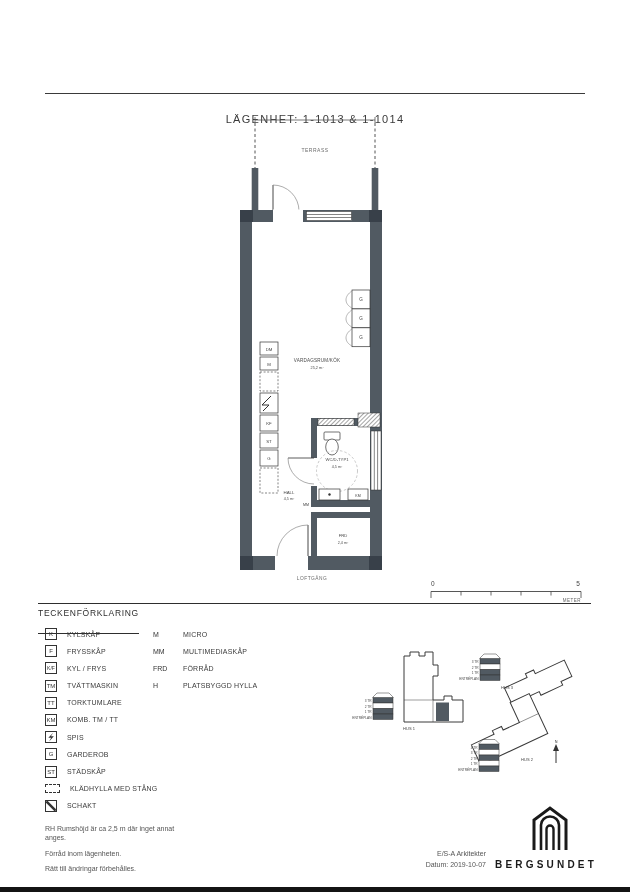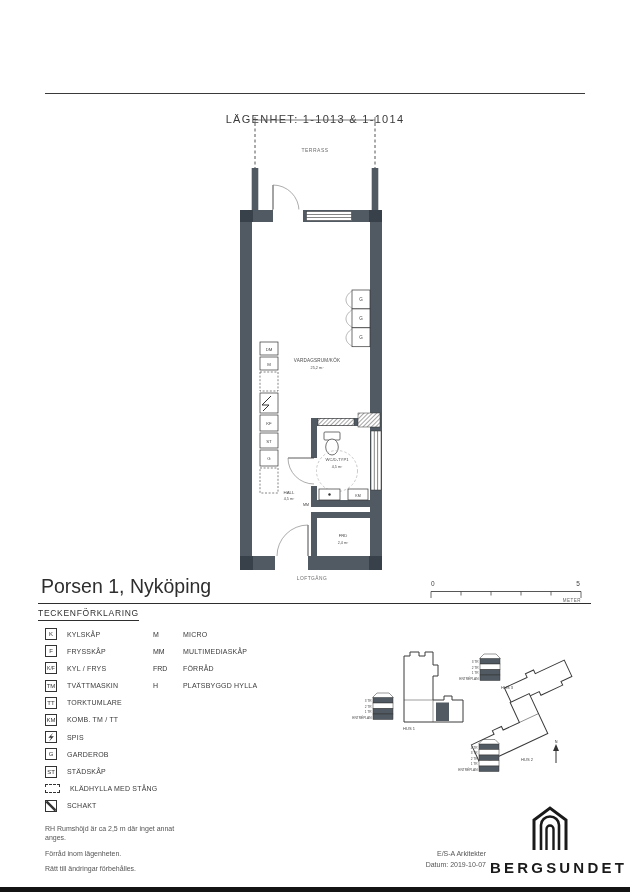--- a/index.html
+++ b/index.html
@@ -9,37 +9,37 @@
   .abs{position:absolute;}
   
   .title{top:48px;left:0;width:100%;text-align:center;font-size:30px;font-weight:400;color:#3a3a3a;letter-spacing:.5px;}
   .title sup{font-size:15px;}
   .title-rule{top:93px;left:45px;width:540px;border-top:1.3px solid #3a3a3a;height:0;}
   .subtitle{top:98px;left:0;width:100%;text-align:center;font-size:11px;letter-spacing:1.3px;color:#3a3a3a;margin-top:15px;}
   
   .project-title{top:575px;left:41px;font-size:19.5px;color:#2e2e2e;}
   .full-rule{top:603px;left:38px;width:553px;border-top:1.2px solid #2e2e2e;height:0;}
   .legend-heading{top:608px;left:38px;font-size:8.5px;letter-spacing:.7px;color:#2e2e2e;
-                  border-bottom:1px solid #2e2e2e;padding-bottom:2px;display:inline-block;}
+                  border-bottom:1px solid #2e2e2e;padding-bottom:15px;display:inline-block;}
   
   .lg-col{display:flex;flex-direction:column;}
   .lg-left{top:628px;left:45px;}
   .lg-right{top:628px;left:153px;}
   .lg-row{display:flex;align-items:center;height:12px;margin-bottom:5.2px;}
   .sym{width:12px;height:12px;border:1px solid #333;box-sizing:border-box;flex:none;
        display:flex;align-items:center;justify-content:center;font-size:6px;color:#333;}
   .sym.small-txt{font-size:5px;}
   .sym.dashed{border:1px dashed #333;width:15px;height:9px;}
   .sym.plain{border:none;width:20px;justify-content:flex-start;font-size:7px;}
   .lg-label{margin-left:10px;font-size:7px;letter-spacing:.2px;color:#3a3a3a;white-space:nowrap;}
   
   .notes{top:824px;left:45px;width:145px;}
   .notes p{margin:0 0 6px 0;font-size:7px;line-height:1.35;color:#555;}
   .credits{top:849px;left:390px;width:96px;text-align:right;font-size:7px;color:#555;line-height:1.5;}
-  .brand{top:859px;left:490px;width:112px;text-align:center;font-size:15px;font-weight:bold;
+  .brand{top:859px;left:490px;width:112px;text-align:center;font-size:10px;font-weight:bold;
          letter-spacing:3.2px;color:#1a1a1a;}
   .bottom-bar{left:0;top:887px;width:630px;height:5px;background:#141414;}
 </style>
 </head>
 <body>
 
 <div id="page">
 
   <div class="abs title-rule"></div>
   <div class="abs subtitle">LÄGENHET: 1-1013 &amp; 1-1014</div>
@@ -159,21 +159,20 @@
     <g>
       <rect x="311" y="512" width="59" height="6" fill="#515a62"></rect>
       <rect x="311" y="512" width="6" height="44" fill="#515a62"></rect>
     </g>
     <text x="343" y="537" font-size="4.2" fill="#4a4a4a" text-anchor="middle">FRD</text>
     <text x="343" y="543.5" font-size="3.7" fill="#4a4a4a" text-anchor="middle">2,4 m²</text>
 
     <text x="312" y="580" font-size="4.8" letter-spacing="0.5" fill="#6d6d6d" text-anchor="middle">LOFTGÅNG</text>
   </svg>
 
-  <div class="abs project-title">Porsen 1, Nyköping</div>
   <svg class="abs" style="left:428px;top:578px;" width="158" height="25" viewBox="0 0 158 25">
     <text x="3" y="8" font-size="6.5" fill="#444">0</text>
     <text x="150" y="8" font-size="6.5" fill="#444" text-anchor="middle">5</text>
     <path d="M3,13.5 H153" stroke="#444" stroke-width="0.9" fill="none"></path>
     <path d="M3,13.5 V20 M33,13.5 V17.5 M63,13.5 V17.5 M93,13.5 V17.5 M123,13.5 V17.5 M153,13.5 V20" stroke="#444" stroke-width="0.8"></path>
     <text x="153" y="24" font-size="4.5" letter-spacing="0.5" fill="#666" text-anchor="end">METER</text>
   </svg>
   <div class="abs full-rule"></div>
   <div class="abs legend-heading">TECKENFÖRKLARING</div>
 

